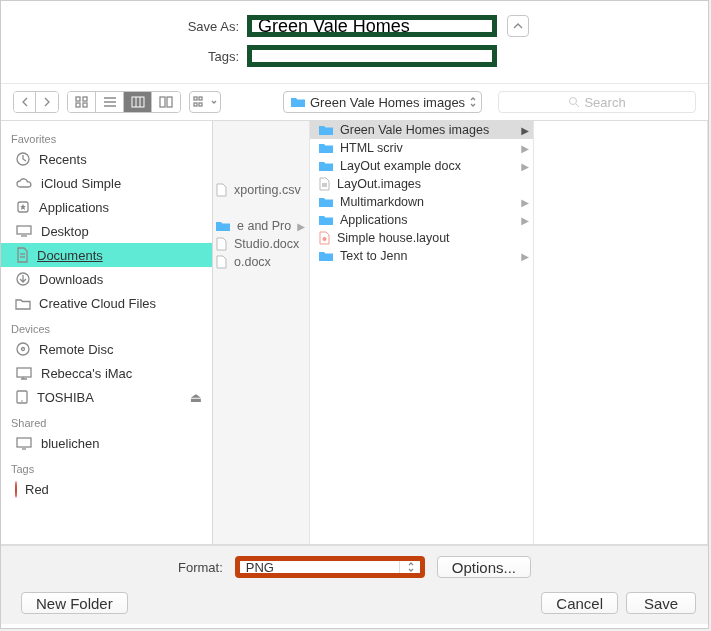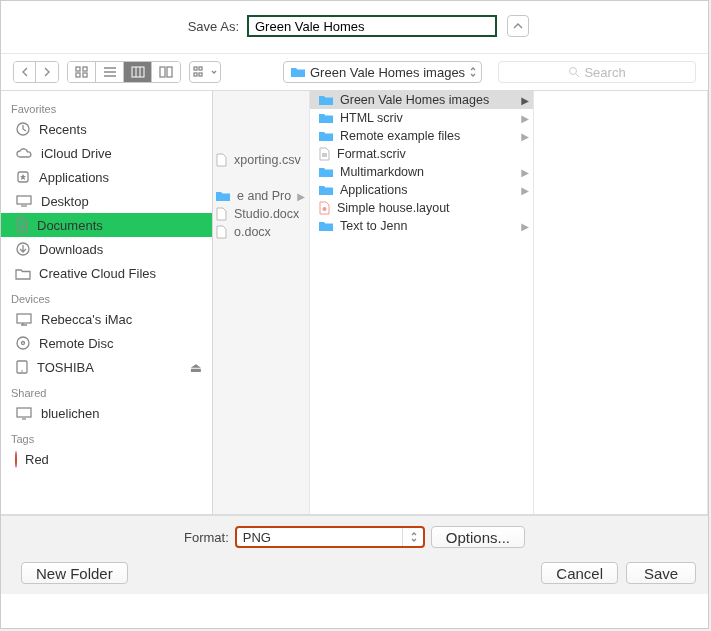--- a/index.html
+++ b/index.html
@@ -2,61 +2,61 @@
 <html><head>
 <meta charset="utf-8">
 <style>
 * { box-sizing: border-box; margin: 0; padding: 0; font-family: -apple-system, "Helvetica Neue", Arial, sans-serif; }
 body { background: #f0f0f0; width: 711px; height: 631px; overflow: hidden; font-size: 13px; color: #333; }
 .dialog { background: #fff; border: 1px solid #ccc; width: 709px; height: 629px; position: relative; }
 
 .top-form { padding: 14px 0 8px 0; }
 .form-row { display: flex; align-items: center; margin-bottom: 8px; }
 .form-label { width: 222px; text-align: right; padding-right: 8px; color: #444; margin-left: 24px; }
-.text-input { width: 250px; height: 22px; border: 2px solid #14532d; padding: 0 6px; font-size: 13px; border-radius: 0; }
+.text-input { width: 250px; height: 22px; border: 5px solid #14532d; padding: 0 6px; font-size: 18px; border-radius: 0; }
 .expand-btn { width: 22px; height: 22px; margin-left: 10px; border: 1px solid #c7c7c7; border-radius: 4px; background: #fff; display: flex; align-items: center; justify-content: center; cursor: default; }
 
 .toolbar { height: 38px; border-top: 1px solid #e8e8e8; border-bottom: 1px solid #dcdcdc; display: flex; align-items: center; padding: 0 12px; gap: 8px; background: #fff; }
 .seg { display: flex; border: 1px solid #c7c7c7; border-radius: 4px; overflow: hidden; height: 22px; }
 .seg-btn { width: 28px; display: flex; align-items: center; justify-content: center; border-right: 1px solid #c7c7c7; background: #fff; cursor: default; }
 .seg-btn:last-child { border-right: none; }
 .seg-btn.active { background: #7d7d7d; }
 .seg-btn.active svg { stroke: #fff; fill: #fff; }
 .arrow-btn { width: 22px; }
 .opt-btn { width: 32px; height: 22px; border: 1px solid #c7c7c7; border-radius: 4px; background: #fff; display: flex; align-items: center; justify-content: center; cursor: default; }
 
 .path-picker { display: flex; align-items: center; height: 22px; border: 1px solid #c7c7c7; border-radius: 4px; padding: 0 4px 0 6px; background: #fff; cursor: default; margin-left: 54px; }
 .path-picker .folder-ico { margin-right: 4px; }
 
 .search-box { flex: 1; height: 22px; border: 1px solid #e5e5e5; border-radius: 4px; background: #fff; color: #bbb; display: flex; align-items: center; justify-content: center; gap: 4px; margin-left: 8px; }
 
 .browser { display: flex; height: 424px; border-bottom: 1px solid #dcdcdc; }
 .sidebar { width: 212px; background: #fff; border-right: 1px solid #d8d8d8; overflow: hidden; padding-top: 4px; }
 .sb-section { font-size: 11px; color: #888; padding: 8px 10px 2px 10px; }
 .sb-item { display: flex; align-items: center; height: 24px; padding: 0 10px 0 14px; gap: 8px; cursor: default; }
-.sb-item.selected { background: #22c55e; }
+.sb-item.selected { background: #5eead4; text-decoration: underline; }
 .sb-item .eject { margin-left: auto; color: #888; }
 .tag-dot { width: 12px; height: 12px; border-radius: 50%; border: 0.5px solid rgba(0,0,0,0.2); }
 
 .columns { flex: 1; display: flex; background: #fff; }
 .col { border-right: 1px solid #e6e6e6; overflow: hidden; }
 .col1 { width: 97px; background: #f5f5f5; }
 .col2 { width: 224px; }
 .col-row { display: flex; align-items: center; height: 18px; padding: 0 4px 0 8px; gap: 6px; cursor: default; font-size: 12.5px; }
 .col-row .chev { margin-left: auto; color: #aaa; font-size: 10px; }
 .col-row.sel { background: #dcdcdc; }
 .col-row.sel .chev { color: #555; }
 .col1 .col-row { padding-left: 2px; color: #666; white-space: nowrap; }
 .col1 .col-row .label { overflow: hidden; }
 .col-row .file-ico { flex-shrink: 0; }
 
 .bottom-bar { background: #f2f2f2; padding: 10px 12px; border-top: 1px solid #dcdcdc; }
-.format-row { display: flex; align-items: center; justify-content: center; gap: 6px; margin-bottom: 14px; }
+.format-row { display: flex; align-items: center; justify-content: center; gap: 12px; margin-bottom: 14px; }
 .format-label { color: #444; }
-.select { height: 22px; border: 2px solid #c2410c; border-radius: 4px; background: #fff; display: flex; align-items: center; padding: 0 6px; width: 190px; cursor: default; position: relative; }
+.select { height: 22px; border: 5px solid #c2410c; border-radius: 4px; background: #fff; display: flex; align-items: center; padding: 0 6px; width: 190px; cursor: default; position: relative; }
 .select .sep-v { position: absolute; right: 20px; top: 0; bottom: 0; width: 1px; background: #ddd; }
 .select .updown { position: absolute; right: 5px; }
 .btn { height: 22px; border: 1px solid #c7c7c7; border-radius: 4px; background: linear-gradient(#fff,#f7f7f7); padding: 0 14px; display: flex; align-items: center; cursor: default; font-size: 15px; }
 .action-row { display: flex; }
 .action-row .spacer { flex: 1; }
 .action-row .btn { margin-left: 8px; min-width: 70px; justify-content: center; }
 
 svg { display: block; }
 .ico-gray { stroke: #8a8a8a; fill: none; stroke-width: 1.3; }
 .folder-ico path { fill: #53b7f9; }
@@ -69,20 +69,24 @@
   <div class="top-form">
     <div class="form-row">
       <div class="form-label">Save As:</div>
       <input class="text-input" type="text" value="Green Vale Homes" style="">
       <div class="expand-btn">
         <svg width="10" height="10">
             <path d="M1 7 L5 3 L9 7" class="ico-gray" fill="none"></path>
           </svg>
       </div>
     </div>
+    <div class="form-row">
+      <div class="form-label">Tags:</div>
+      <input class="text-input" type="text" value="" style="">
+    </div>
   </div>
 
   <div class="toolbar">
     <div class="seg">
       <div class="seg-btn arrow-btn">
           <svg width="8" height="10">
             <path d="M6 1 L2 5 L6 9" class="ico-gray"></path>
           </svg>
         </div>
       <div class="seg-btn arrow-btn">
@@ -163,21 +167,21 @@
             </svg>
           </span>
           <span>Recents</span>
         </div>
         <div class="sb-item">
           <span>
             <svg width="18" height="14">
               <path d="M5 11a3 3 0 010-6 4 4 0 017.5 1A2.5 2.5 0 0114 11H5z" class="ico-gray"></path>
             </svg>
           </span>
-          <span>iCloud Drive</span>
+          <span>iCloud Simple</span>
         </div>
         <div class="sb-item">
           <span>
             <svg width="16" height="16">
               <rect x="3" y="3" width="10" height="10" rx="2" class="ico-gray"></rect>
               <path d="M8 5l1 2h2l-1.6 1.3L10 11 8 9.7 6 11l.6-2.7L5 7h2z" fill="#8a8a8a" stroke="none"></path>
             </svg>
           </span>
           <span>Applications</span>
         </div>
@@ -213,35 +217,35 @@
           <span>
             <svg width="16" height="13">
               <path d="M1 3h5l1.5 1.5H15V12H1z" class="ico-gray"></path>
             </svg>
           </span>
           <span>Creative Cloud Files</span>
         </div>
         <div class="sb-section">Devices</div>
         <div class="sb-item">
           <span>
+            <svg width="16" height="16">
+              <circle cx="8" cy="8" r="6" class="ico-gray"></circle>
+              <circle cx="8" cy="8" r="1.5" class="ico-gray"></circle>
+            </svg>
+          </span>
+          <span>Remote Disc</span>
+        </div>
+        <div class="sb-item">
+          <span>
             <svg width="18" height="15">
               <rect x="2" y="2" width="14" height="9" class="ico-gray"></rect>
               <path d="M8 11v2M6 13h6" class="ico-gray"></path>
             </svg>
           </span>
           <span>Rebecca's iMac</span>
-        </div>
-        <div class="sb-item">
-          <span>
-            <svg width="16" height="16">
-              <circle cx="8" cy="8" r="6" class="ico-gray"></circle>
-              <circle cx="8" cy="8" r="1.5" class="ico-gray"></circle>
-            </svg>
-          </span>
-          <span>Remote Disc</span>
         </div>
         <div class="sb-item">
           <span>
             <svg width="14" height="16">
               <rect x="2" y="2" width="10" height="12" rx="1" class="ico-gray"></rect>
               <circle cx="7" cy="12" r="0.8" fill="#8a8a8a"></circle>
             </svg>
           </span>
           <span>TOSHIBA</span>
           <span class="eject">⏏</span>
@@ -308,29 +312,29 @@
             <svg class="file-ico folder-ico" width="16" height="12">
               <path d="M1 2h5l1.5 1.5H15V11H1z"></path>
             </svg>
             <span class="label">HTML scriv</span>
             <span class="chev">▶</span>
           </div>
           <div class="col-row">
             <svg class="file-ico folder-ico" width="16" height="12">
               <path d="M1 2h5l1.5 1.5H15V11H1z"></path>
             </svg>
-            <span class="label">Remote example files</span>
+            <span class="label">LayOut example docx</span>
             <span class="chev">▶</span>
           </div>
           <div class="col-row">
             <svg class="file-ico" width="13" height="14">
               <path d="M2 1h6l3 3v9H2z" fill="#fff" stroke="#bbb"></path>
               <rect x="4" y="6" width="5" height="4" fill="#ccc"></rect>
             </svg>
-            <span class="label">Format.scriv</span>
+            <span class="label">LayOut.images</span>
           </div>
           <div class="col-row">
             <svg class="file-ico folder-ico" width="16" height="12">
               <path d="M1 2h5l1.5 1.5H15V11H1z"></path>
             </svg>
             <span class="label">Multimarkdown</span>
             <span class="chev">▶</span>
           </div>
           <div class="col-row">
             <svg class="file-ico folder-ico" width="16" height="12">

